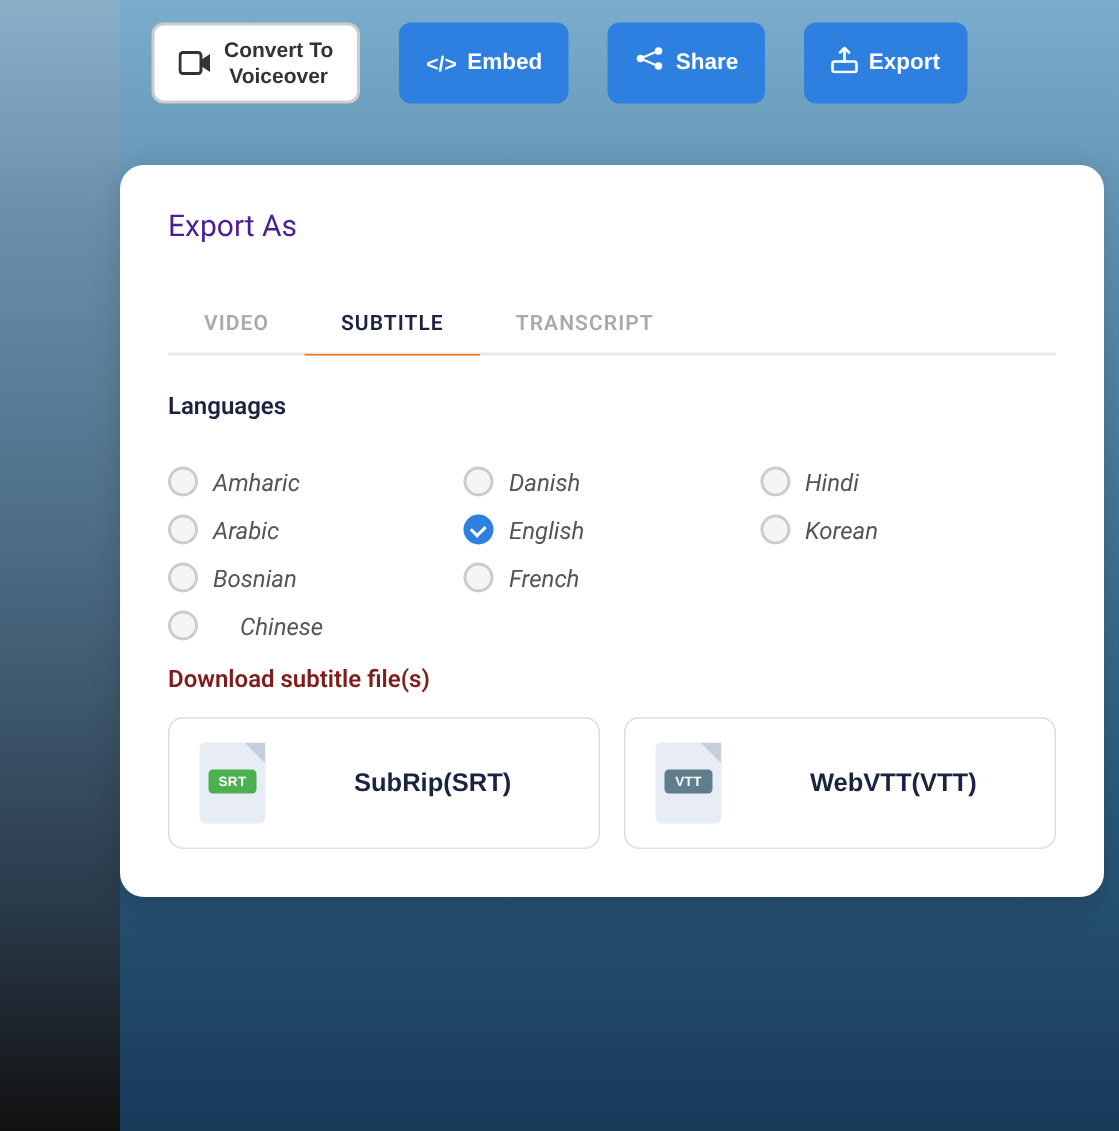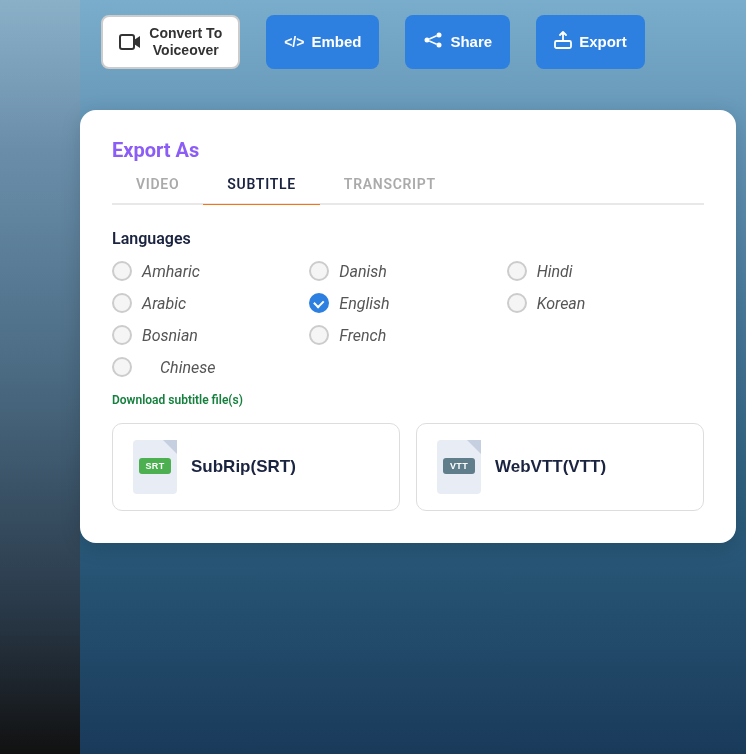--- a/index.html
+++ b/index.html
@@ -83,23 +83,23 @@
       right: 10px;
       background: #fff;
       border-radius: 16px;
       padding: 28px 32px 32px;
       z-index: 5;
       box-shadow: 0 4px 20px rgba(0,0,0,0.15);
     }
 
     .export-as-title {
       font-size: 20px;
-      font-weight: 700;
-      color: #8b5cf6;
-      margin-bottom: 4px;
+      font-weight: 400;
+      color: #4c1d95;
+      margin-bottom: 36px;
     }
 
     
     .tabs {
       display: flex;
       gap: 0;
       border-bottom: 2px solid #e8e8e8;
       margin-bottom: 24px;
     }
 
@@ -118,21 +118,21 @@
     .tab.active {
       color: #1a2340;
       border-bottom: 1px solid #f97316;
     }
 
     
     .section-label {
       font-size: 16px;
       font-weight: 600;
       color: #1a2340;
-      margin-bottom: 13px;
+      margin-bottom: 31px;
     }
 
     .languages-grid {
       display: grid;
       grid-template-columns: repeat(3, 1fr);
       gap: 12px 0;
       margin-bottom: 16px;
       font-style: italic;
     }
 
@@ -176,23 +176,23 @@
     }
 
     
     .lang-item.chinese {
       grid-column: 1;
       gap: 28px;
     }
 
     
     .download-label {
-      font-size: 12px;
-      font-weight: 600;
-      color: #15803d;
+      font-size: 16px;
+      font-weight: 600;
+      color: #7f1d1d;
       margin-bottom: 16px;
     }
 
     .download-options {
       display: flex;
       gap: 16px;
     }
 
     .download-btn {
       display: flex;
@@ -250,20 +250,21 @@
       margin-bottom: 4px;
     }
 
     .file-badge.srt { background: #4caf50; }
     .file-badge.vtt { background: #607d8b; }
 
     .download-btn-label {
       font-size: 17px;
       font-weight: 600;
       color: #1a2340;
+      margin-left: 45px;
     }
 
     
     .embed-icon {
       font-size: 14px;
       color: #fff;
     }
 
     .btn-label-convert {
       line-height: 1.2;

